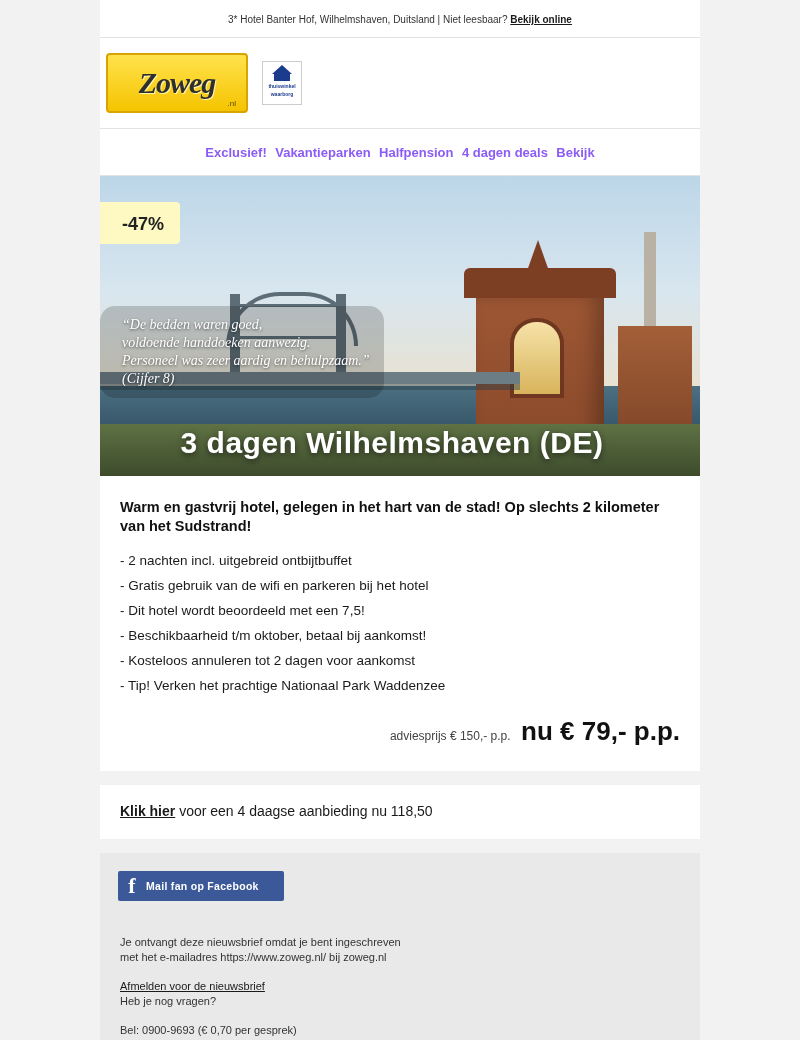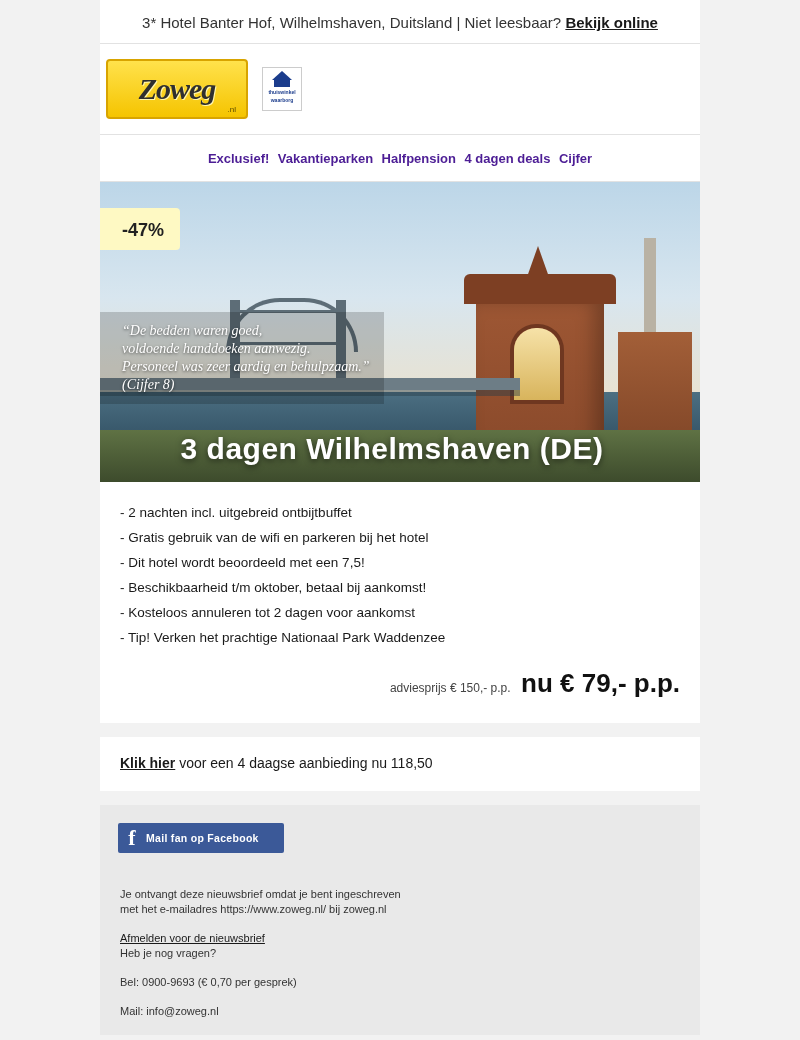--- a/index.html
+++ b/index.html
@@ -22,21 +22,21 @@
   .wrap {
     width: 600px;
     margin: 0 auto;
     background: #ffffff;
   }
 
   
   .preheader {
     background: #ffffff;
     text-align: center;
-    font-size: 15px;
+    font-size: 10px;
     color: #333333;
     padding: 14px 10px 12px 10px;
     border-bottom: 1px solid #e2e2e2;
   }
   .preheader a {
     color: #1a1a1a;
     text-decoration: underline;
     font-weight: bold;
   }
 
@@ -114,21 +114,21 @@
   }
 
   
   .nav {
     background: #ffffff;
     text-align: center;
     padding: 14px 10px 14px 10px;
     border-bottom: 1px solid #e2e2e2;
   }
   .nav a {
-    color: #4c1d95;
+    color: #8b5cf6;
     font-size: 13px;
     font-weight: bold;
     text-decoration: none;
     margin: 0 2px;
   }
 
   
   .hero {
     position: relative;
     height: 300px;
@@ -270,20 +270,21 @@
     padding: 10px 14px 10px 22px;
     color: #ffffff;
     font-family: "Liberation Serif", serif;
     font-style: italic;
     font-size: 14px;
     line-height: 18px;
     background: rgba(0,0,0,0.18);
     text-shadow: 0 1px 3px rgba(0,0,0,0.6);
     z-index: 5;
     max-width: 300px;
+    border-radius: 15px;
   }
   .hero-title {
     position: absolute;
     left: 0; right: 16px;
     bottom: 16px;
     text-align: center;
     color: #ffffff;
     font-size: 30px;
     font-weight: bold;
     letter-spacing: 0.5px;
@@ -423,21 +424,21 @@
         <div class="wlabel">thuiswinkel</div>
         <div class="wlabel">waarborg</div>
       </div>
     </div>
 
     <div class="nav">
       <a href="#">Exclusief!</a>
       <a href="#">Vakantieparken</a>
       <a href="#">Halfpension</a>
       <a href="#">4 dagen deals</a>
-      <a href="#">Cijfer</a>
+      <a href="#">Bekijk</a>
     </div>
 
     <div class="hero">
       <div class="sky"></div>
       <div class="water"></div>
       <div class="chimney"></div>
       <div class="spire"></div>
       <div class="brick-tower"></div>
       <div class="tower2"></div>
       <div class="arch"></div>
@@ -454,20 +455,21 @@
         <div>“De bedden waren goed,</div>
         <div>voldoende handdoeken aanwezig.</div>
         <div>Personeel was zeer aardig en behulpzaam.”</div>
         <div>(Cijfer 8)</div>
       </div>
 
       <div class="hero-title">3 dagen Wilhelmshaven (DE)</div>
     </div>
 
     <div class="offer">
+      <h2>Warm en gastvrij hotel, gelegen in het hart van de stad! Op slechts 2 kilometer van het Sudstrand!</h2>
       <div class="bullets">
         <p>- 2 nachten incl. uitgebreid ontbijtbuffet</p>
         <p>- Gratis gebruik van de wifi en parkeren bij het hotel</p>
         <p>- Dit hotel wordt beoordeeld met een 7,5!</p>
         <p>- Beschikbaarheid t/m oktober, betaal bij aankomst!</p>
         <p>- Kosteloos annuleren tot 2 dagen voor aankomst</p>
         <p>- Tip! Verken het prachtige Nationaal Park Waddenzee</p>
       </div>
       <div class="price-row">
         <span class="advies">adviesprijs € 150,- p.p.</span>

